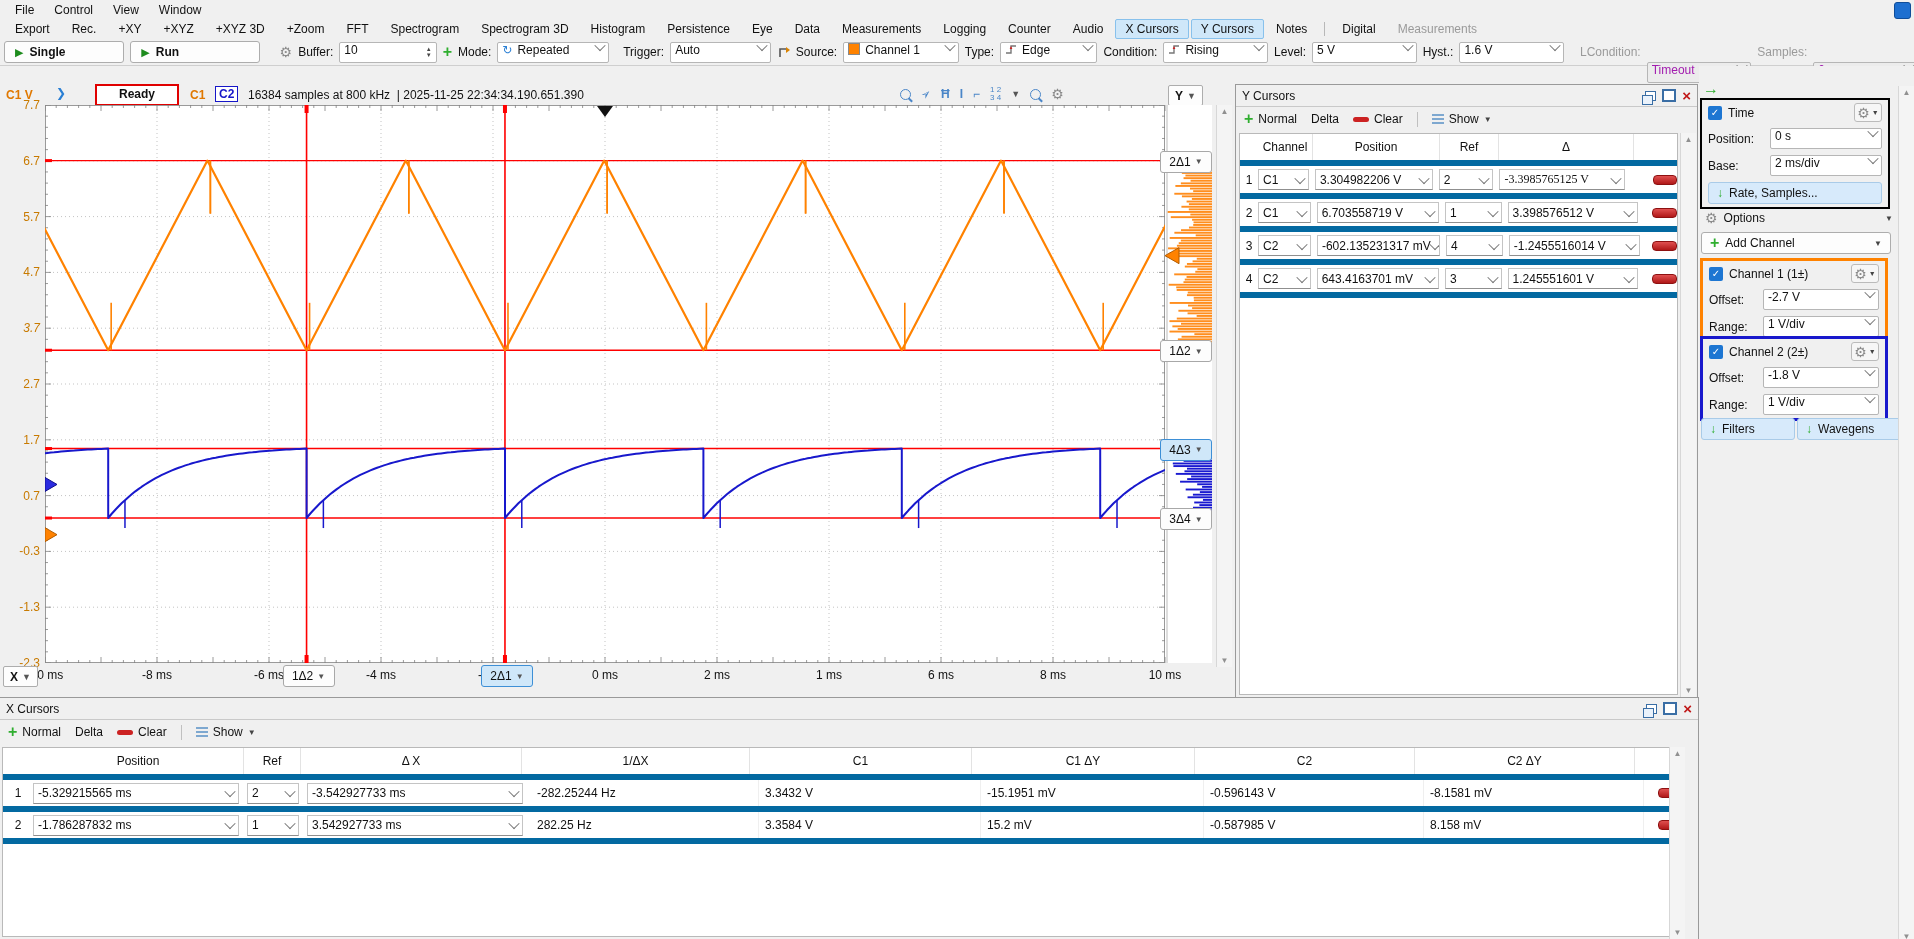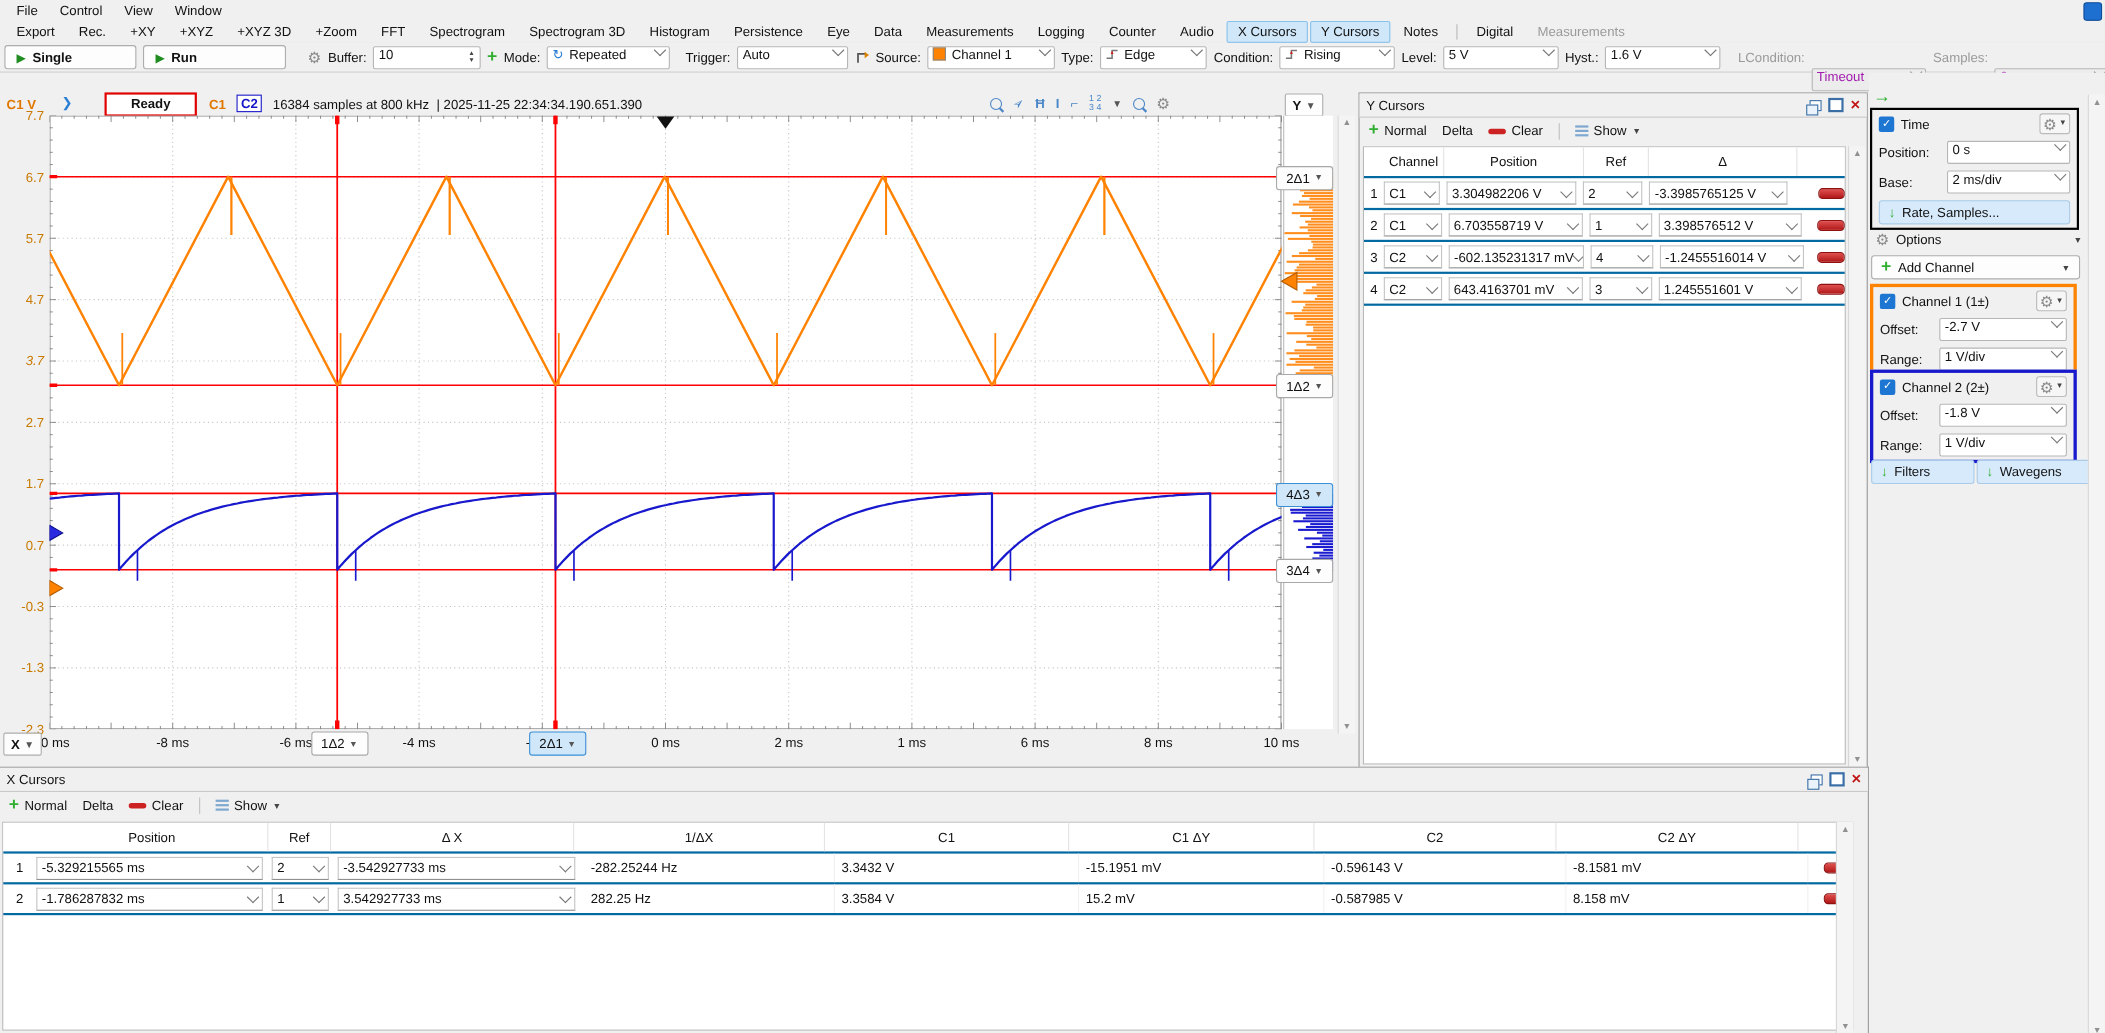--- a/index.html
+++ b/index.html
@@ -54,21 +54,21 @@
   .ic-close{color:#c01818;font-weight:bold;font-size:15px;line-height:12px;}
   .ptool{height:24px;display:flex;align-items:center;gap:14px;padding:0 8px;}
   .toolitem{display:flex;align-items:center;gap:5px;}
   .reddash{width:16px;height:5px;background:#c22;border-radius:3px;}
   .showic{display:inline-flex;flex-direction:column;gap:2px;}
   .showic i{display:block;width:12px;height:2px;background:#7ea8d0;}
   .showic i::before{content:"";}
   .tsep{width:1px;height:15px;background:#c0c0c0;}
   .tblbox{background:#fff;border:1px solid #b9b9b9;}
   .hcell{display:flex;align-items:center;justify-content:center;font-size:12px;border-right:1px solid #e3e3e3;overflow:hidden;}
-  .rrow{display:flex;align-items:center;border-bottom:2px solid #0369a1;}
+  .rrow{display:flex;align-items:center;border-bottom:6px solid #0369a1;}
   .cell{display:flex;align-items:center;padding:0 6px;border-right:1px solid #efefef;overflow:hidden;white-space:nowrap;}
   .fld{height:19px;background:#fff;border:1px solid #c4c4c4;border-bottom:1px solid #8f8f8f;display:flex;align-items:center;padding:0 4px;overflow:hidden;white-space:nowrap;}
   .rownum{text-align:center;flex:none;}
   .redpill{width:24px;height:8px;background:linear-gradient(#e05050,#b01818);border-radius:4px;border:1px solid #8d1111;}
   .sbar{background:#f4f4f4;border-left:1px solid #d7d7d7;position:absolute;display:flex;flex-direction:column;justify-content:space-between;align-items:center;color:#909090;font-size:8px;padding:2px 0;}
   
   .rbox{position:absolute;background:#f0f0f0;}
   .rrowline{display:flex;align-items:center;gap:6px;padding:3px 6px;}
   .checkbox{width:14px;height:14px;background:#1d76d2;border-radius:2px;color:#fff;font-size:10px;line-height:14px;text-align:center;flex:none;}
   .gearbtn{margin-left:auto;width:26px;height:17px;border:1px solid #bbb;border-radius:3px;background:#f6f6f6;display:flex;align-items:center;justify-content:center;gap:2px;}
@@ -804,21 +804,21 @@
           <span class="chev" style="margin-left: auto;"></span>
         </div>
         <div class="fld" style="width: 116px; margin-right: 6px;">
           <span>3.304982206 V</span>
           <span class="chev" style="margin-left: auto;"></span>
         </div>
         <div class="fld" style="width: 48px; margin-right: 6px;">
           <span>2</span>
           <span class="chev" style="margin-left: auto;"></span>
         </div>
-        <div class="fld" style="width: 124px; margin-right: 20px;">
+        <div class="fld" style="width: 124px; margin-right: 20px; font-family: Liberation Serif, serif;">
           <span>-3.3985765125 V</span>
           <span class="chev" style="margin-left: auto;"></span>
         </div>
         <div class="redpill" style="margin-left: 8px;"></div>
       </div>
       <div class="rrow" style="height: 27px;">
         <div class="rownum" style="width: 18px;">2</div>
         <div class="fld" style="width: 44px; margin-right: 6px;">
           <span>C1</span>
           <span class="chev" style="margin-left: auto;"></span>

